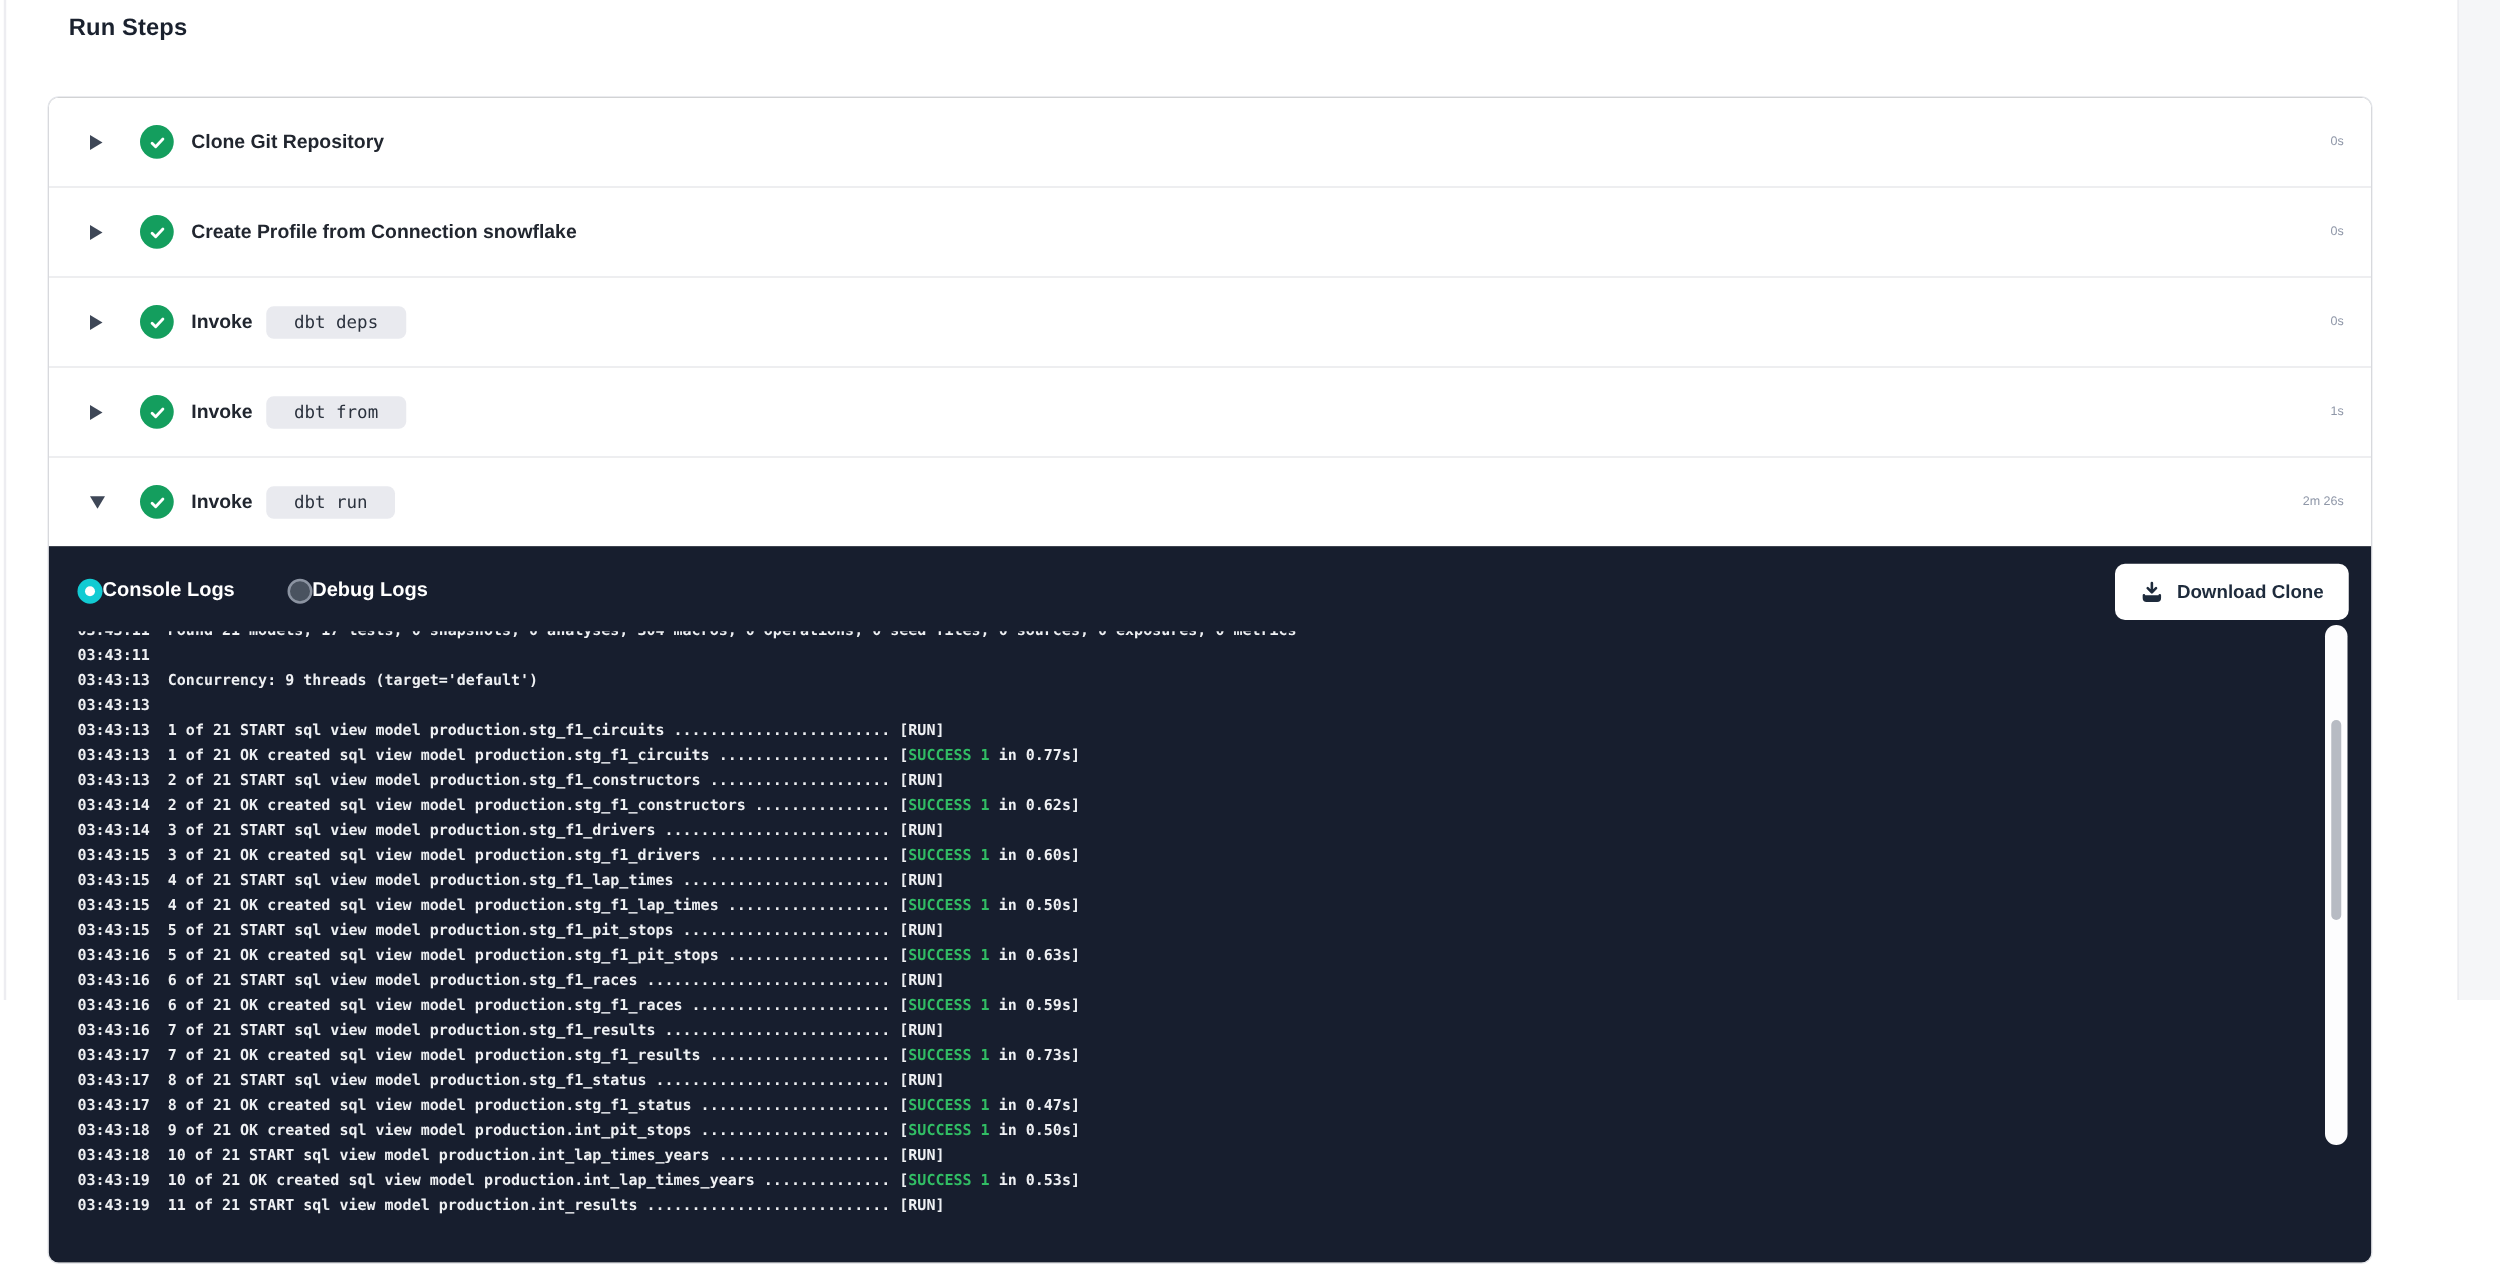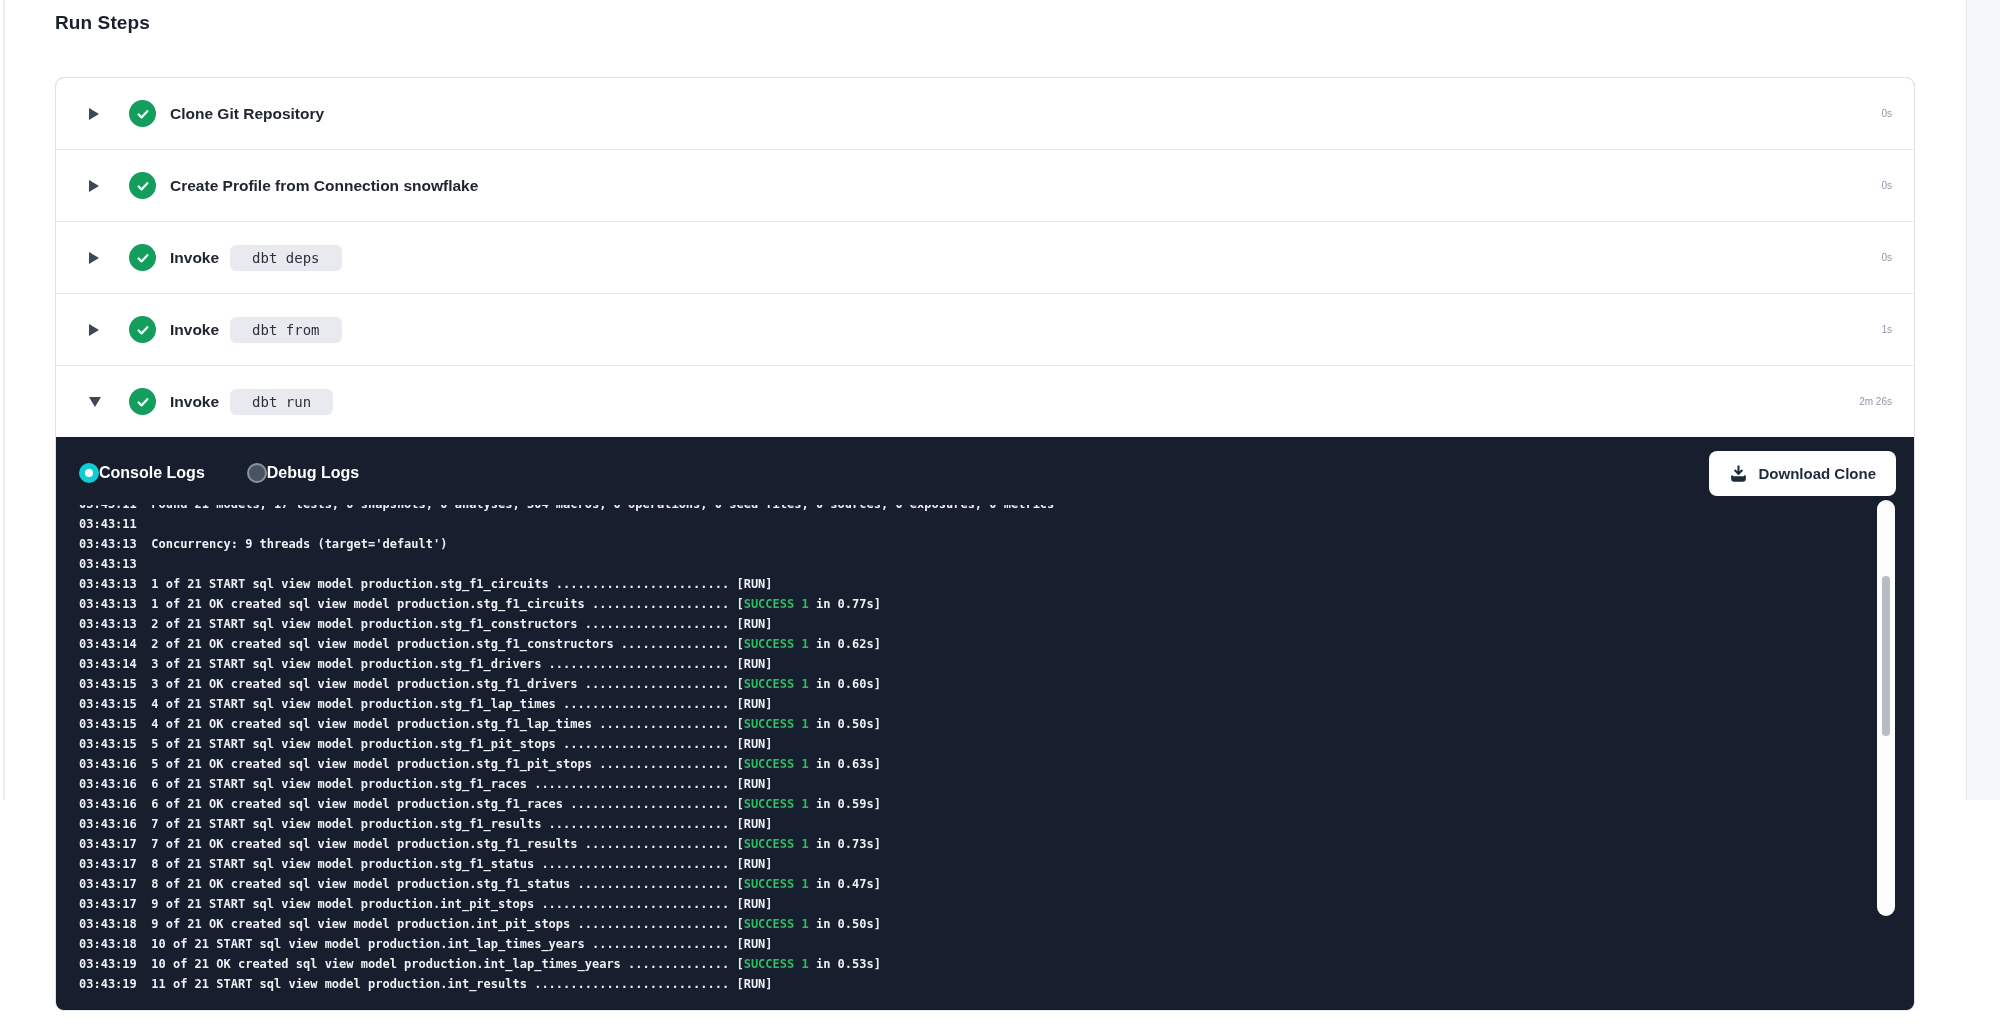--- a/index.html
+++ b/index.html
@@ -3,21 +3,21 @@
 <meta charset="utf-8">
 <style>
   html,body{margin:0;padding:0;width:2000px;height:1029px;overflow:hidden;background:#ffffff;
     font-family:"Liberation Sans",sans-serif;}
   .page{position:relative;width:2000px;height:800px;background:#fff;}
   .page-left-line{position:absolute;left:3px;top:0;bottom:0;width:2px;background:#ededf1;}
   .right-gutter{position:absolute;left:1966px;top:0;width:34px;height:100%;
     background:#f5f6f8;border-left:1px solid #e9eaee;}
   .page-title{position:absolute;left:55px;top:12px;margin:0;font-size:19px;font-weight:700;
     color:#1a212e;letter-spacing:.1px;}
-  .card{position:absolute;left:55px;top:77px;width:1860px;height:934px;background:#a3a3a3;
+  .card{position:absolute;left:38px;top:77px;width:1860px;height:934px;background:#a3a3a3;
     border:1px solid #e3e5ea;border-radius:9px;overflow:hidden;display:flex;flex-direction:column;
     box-sizing:border-box;}
   .step-row{height:71px;flex:0 0 71px;display:flex;align-items:center;padding-left:33px;
     border-bottom:1px solid #e7e9ed;background:#fff;}
   .step-row.last{border-bottom:none;}
   .caret{width:14px;display:flex;justify-content:flex-start;margin-right:26px;cursor:pointer;}
   .caret-right{width:0;height:0;border-left:10px solid #3e4757;border-top:6px solid transparent;
     border-bottom:6px solid transparent;}
   .caret-down{width:0;height:0;border-top:10px solid #3e4757;border-left:6px solid transparent;
     border-right:6px solid transparent;}
@@ -164,21 +164,20 @@
           <div class="log-line">03:43:15  4 of 21 START sql view model production.stg_f1_lap_times ....................... [RUN]</div>
           <div class="log-line">03:43:15  4 of 21 OK created sql view model production.stg_f1_lap_times .................. [<span class="log-green">SUCCESS 1</span> in 0.50s]</div>
           <div class="log-line">03:43:15  5 of 21 START sql view model production.stg_f1_pit_stops ....................... [RUN]</div>
           <div class="log-line">03:43:16  5 of 21 OK created sql view model production.stg_f1_pit_stops .................. [<span class="log-green">SUCCESS 1</span> in 0.63s]</div>
           <div class="log-line">03:43:16  6 of 21 START sql view model production.stg_f1_races ........................... [RUN]</div>
           <div class="log-line">03:43:16  6 of 21 OK created sql view model production.stg_f1_races ...................... [<span class="log-green">SUCCESS 1</span> in 0.59s]</div>
           <div class="log-line">03:43:16  7 of 21 START sql view model production.stg_f1_results ......................... [RUN]</div>
           <div class="log-line">03:43:17  7 of 21 OK created sql view model production.stg_f1_results .................... [<span class="log-green">SUCCESS 1</span> in 0.73s]</div>
           <div class="log-line">03:43:17  8 of 21 START sql view model production.stg_f1_status .......................... [RUN]</div>
           <div class="log-line">03:43:17  8 of 21 OK created sql view model production.stg_f1_status ..................... [<span class="log-green">SUCCESS 1</span> in 0.47s]</div>
-          <div class="log-line">03:43:17  9 of 21 START sql view model production.int_pit_stops .......................... [RUN]</div>
           <div class="log-line">03:43:18  9 of 21 OK created sql view model production.int_pit_stops ..................... [<span class="log-green">SUCCESS 1</span> in 0.50s]</div>
           <div class="log-line">03:43:18  10 of 21 START sql view model production.int_lap_times_years ................... [RUN]</div>
           <div class="log-line">03:43:19  10 of 21 OK created sql view model production.int_lap_times_years .............. [<span class="log-green">SUCCESS 1</span> in 0.53s]</div>
           <div class="log-line">03:43:19  11 of 21 START sql view model production.int_results ........................... [RUN]</div>
         </div>
       <div class="scroll-track">
         <div class="scroll-thumb"></div>
       </div>
     </div>
   </div>

